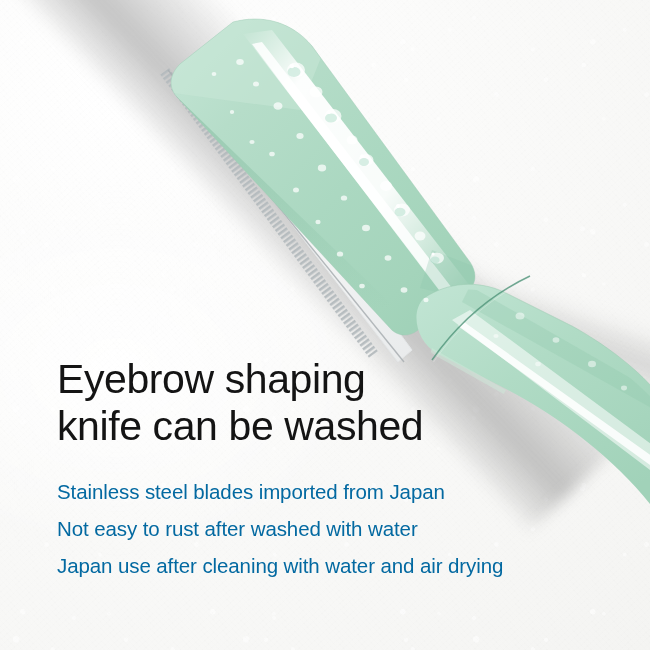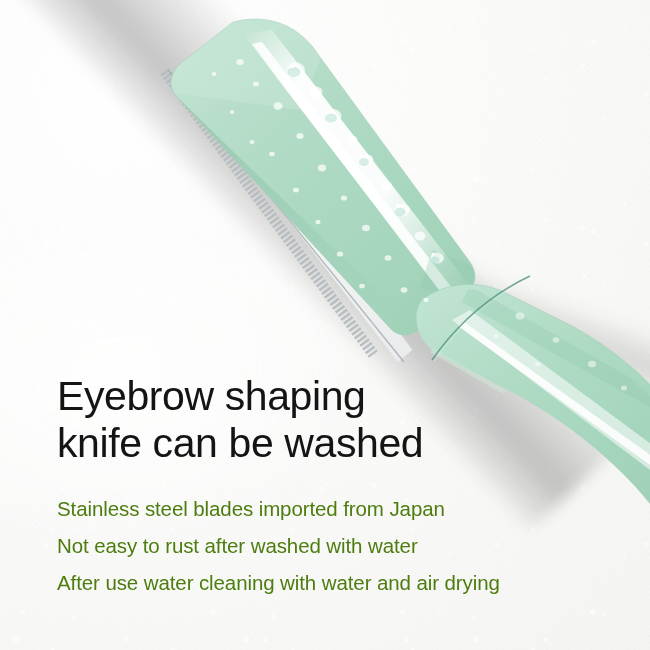--- a/index.html
+++ b/index.html
@@ -109,21 +109,21 @@
     position: absolute;
     left: 0; top: 0;
     width: 650px; height: 650px;
     pointer-events: none;
   }
 
   
   .copy {
     position: absolute;
     left: 57px;
-    top: 373px;
+    top: 356px;
     width: 560px;
   }
   .headline {
     margin: 0;
     font-size: 41px;
     line-height: 47px;
     font-weight: 400;
     letter-spacing: -.4px;
     color: #141414;
     white-space: pre-line;
@@ -131,21 +131,21 @@
   .bullets {
     margin: 26px 0 0 0;
     padding: 0;
     list-style: none;
   }
   .bullets li {
     font-size: 20.5px;
     line-height: 31px;
     font-weight: 400;
     letter-spacing: -.1px;
-    color: #4d7c0f;
+    color: #0369a1;
     margin: 0 0 6px 0;
   }
 </style>
 </head>
 <body>
 
 <div id="poster">
 
   <div class="bg-base"></div>
   <div class="bg-sheen"></div>
@@ -317,17 +317,17 @@
       </g>
     </g>
   </svg>
 
   <div class="copy">
     <h1 class="headline">Eyebrow shaping
 knife can be washed</h1>
     <ul class="bullets">
       <li>Stainless steel blades imported from Japan</li>
       <li>Not easy to rust after washed with water</li>
-      <li>After use water cleaning with water and air drying</li>
+      <li>Japan use after cleaning with water and air drying</li>
     </ul>
   </div>
 
 </div>
 
 </body></html>

